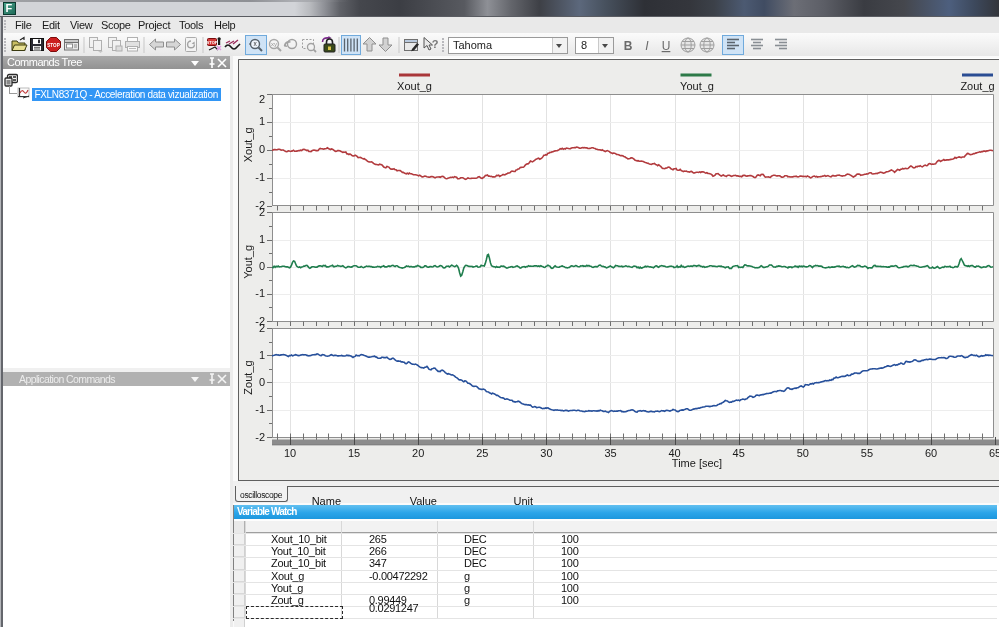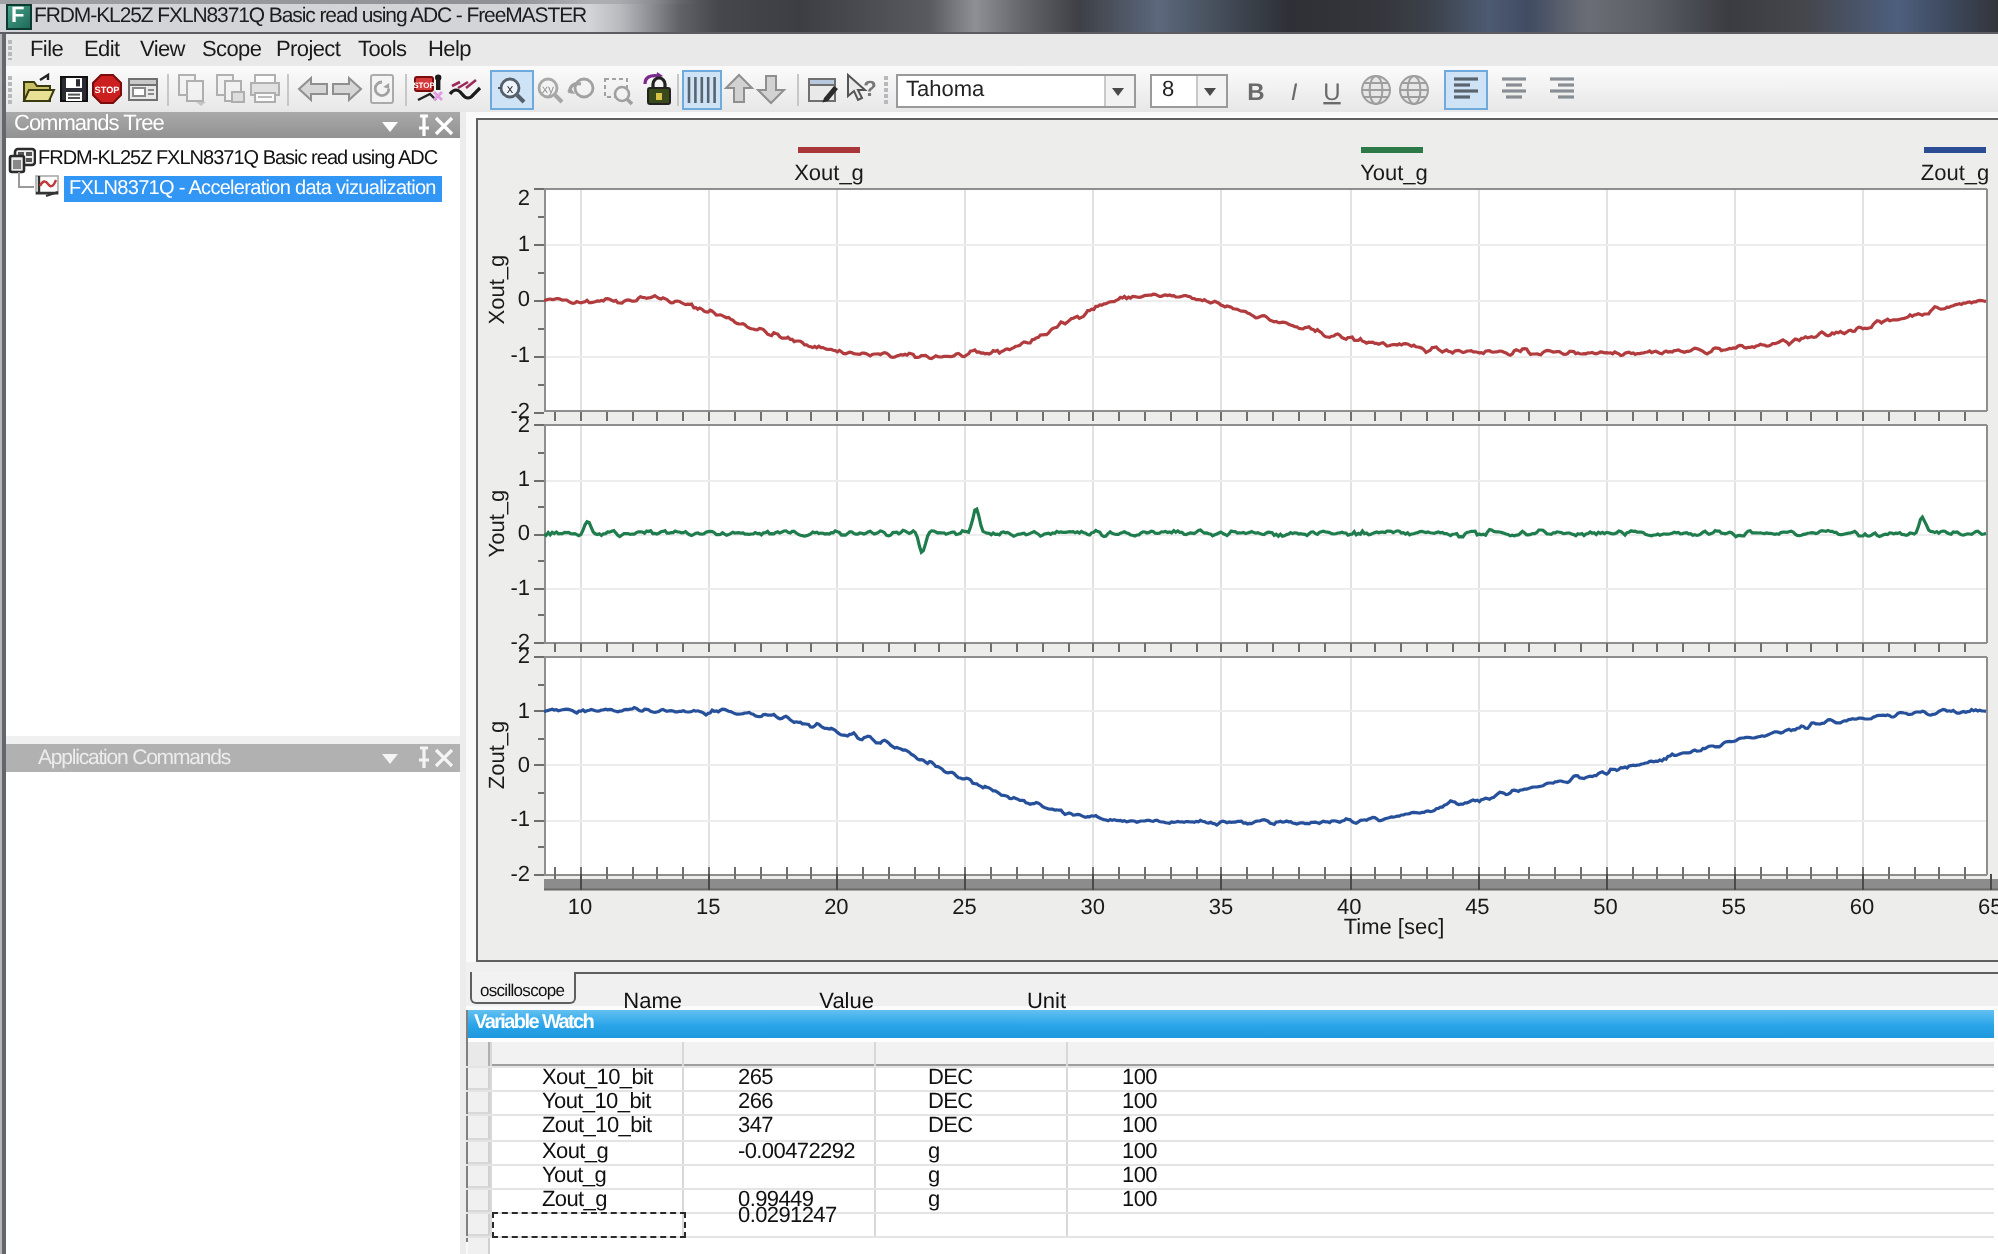--- a/index.html
+++ b/index.html
@@ -15,21 +15,20 @@
 
   <div class="abs" style="left:0;top:0;width:999px;height:17px;background:linear-gradient(90deg,
     #d2d4d8 0%, #d2d4d8 29.5%, #b9bbbf 31%, #8e9096 32.5%, #606268 34%, #45474d 36%,
     #3c3e44 40%, #585a60 46.5%, #8e9096 48.8%, #63656b 51.2%, #3e4046 54%,
     #5c687c 58%, #48525f 60.5%, #2e3036 64.5%, #34363c 69%, #3c4149 71.5%,
     #4c5a72 74.5%, #404c62 76.5%, #6c6e76 79.5%, #5c5e66 82.5%, #3a3c42 86.5%,
     #45474d 90.5%, #4d5f7e 95%, #3d495d 97.5%, #33353b 100%); border-bottom:1px solid #5a5c62;"></div>
   <div class="abs" style="left:0;top:0;width:999px;height:2px;background:linear-gradient(90deg,#9fa1a5 0%,#8e9095 25%,rgba(80,82,88,0) 35%);"></div>
   <div class="abs" style="left:3px;top:2px;width:13px;height:13px;background:linear-gradient(135deg,#4aa38c,#1d6a58);border:1px solid #0d3a30;"></div>
   <div class="abs" style="left:5.5px;top:3px;width:8px;height:11px;color:#fff;font-size:11px;font-weight:bold;line-height:11px;">F</div>
-  <div class="abs" style="left:17px;top:1px;height:15px;line-height:15px;font-size:10.5px;letter-spacing:-0.55px;color:#1c1c1c;">FRDM-KL25Z FXLN8371Q Basic read using ADC - FreeMASTER</div>
 
   <div class="abs" style="left:0;top:17px;width:999px;height:16px;background:#e9e9e9;"></div>
   <div class="abs" style="left:4px;top:20px;width:2px;height:10px;background:repeating-linear-gradient(#b9b9bd 0 2px, #e9e9e9 2px 3px);"></div>
   <div class="abs" style="left:15px;top:17px;height:16px;line-height:17px;font-size:11px;letter-spacing:-0.3px;color:#1a1a1a;">File</div>
     <div class="abs" style="left:42px;top:17px;height:16px;line-height:17px;font-size:11px;letter-spacing:-0.3px;color:#1a1a1a;">Edit</div>
     <div class="abs" style="left:70px;top:17px;height:16px;line-height:17px;font-size:11px;letter-spacing:-0.3px;color:#1a1a1a;">View</div>
     <div class="abs" style="left:101px;top:17px;height:16px;line-height:17px;font-size:11px;letter-spacing:-0.3px;color:#1a1a1a;">Scope</div>
     <div class="abs" style="left:138px;top:17px;height:16px;line-height:17px;font-size:11px;letter-spacing:-0.3px;color:#1a1a1a;">Project</div>
     <div class="abs" style="left:179px;top:17px;height:16px;line-height:17px;font-size:11px;letter-spacing:-0.3px;color:#1a1a1a;">Tools</div>
     <div class="abs" style="left:214px;top:17px;height:16px;line-height:17px;font-size:11px;letter-spacing:-0.3px;color:#1a1a1a;">Help</div>
@@ -224,21 +223,20 @@
   <div class="abs" style="left:3px;top:69px;width:227px;height:299px;background:#fff;"></div>
 
   <svg class="abs" style="left:4px;top:73px" width="14" height="14" viewBox="0 0 14 14">
       <rect x="3.5" y="1.5" width="10" height="8" rx="1.5" fill="#f0f0f0" stroke="#2a2a2a" stroke-width="1.3"></rect>
       <rect x="5" y="3" width="3" height="2" fill="#555"></rect>
       <rect x="9" y="3" width="3" height="2" fill="#555"></rect>
       <rect x="9" y="6" width="3" height="2" fill="#555"></rect>
       <rect x="1" y="5" width="7" height="8" rx="1" fill="#e9e9e9" stroke="#2a2a2a" stroke-width="1.3"></rect>
       <rect x="2.5" y="7" width="4" height="4.5" fill="#888"></rect>
     </svg>
-  <div class="abs" style="left:19px;top:73px;height:14px;line-height:14px;font-size:10px;letter-spacing:-0.5px;color:#111;white-space:nowrap;">FRDM-KL25Z FXLN8371Q Basic read using ADC</div>
 
   <div class="abs" style="left:9px;top:86px;width:1px;height:8px;background:#9a9a9a;"></div>
   <div class="abs" style="left:9px;top:93px;width:8px;height:1px;background:#9a9a9a;"></div>
 
   <svg class="abs" style="left:17px;top:86px" width="14" height="14" viewBox="0 0 14 14">
       <rect x="1" y="2" width="11" height="9" fill="#fdfdfd" stroke="#aaa" stroke-width="0.8"></rect>
       <path d="M2.5 2 v9 M1 10.5 h11" stroke="#333" stroke-width="1.2"></path>
       <path d="M3 7 q2 -4 4 -1 q2 3 4 -2" stroke="#c03a3a" stroke-width="1.2" fill="none"></path>
       <path d="M6 12 l6 -2" stroke="#333" stroke-width="1"></path>
     </svg>

